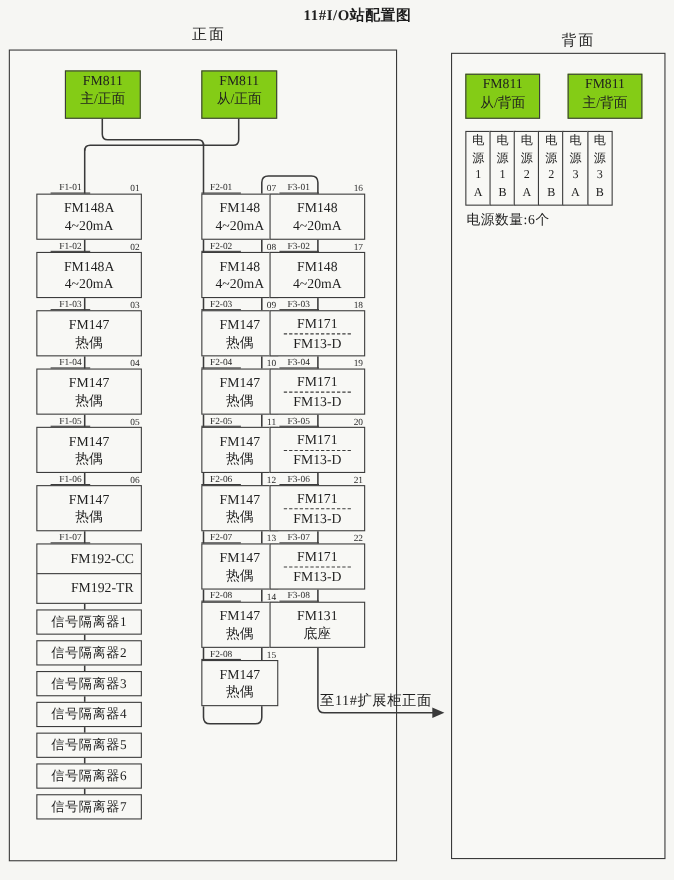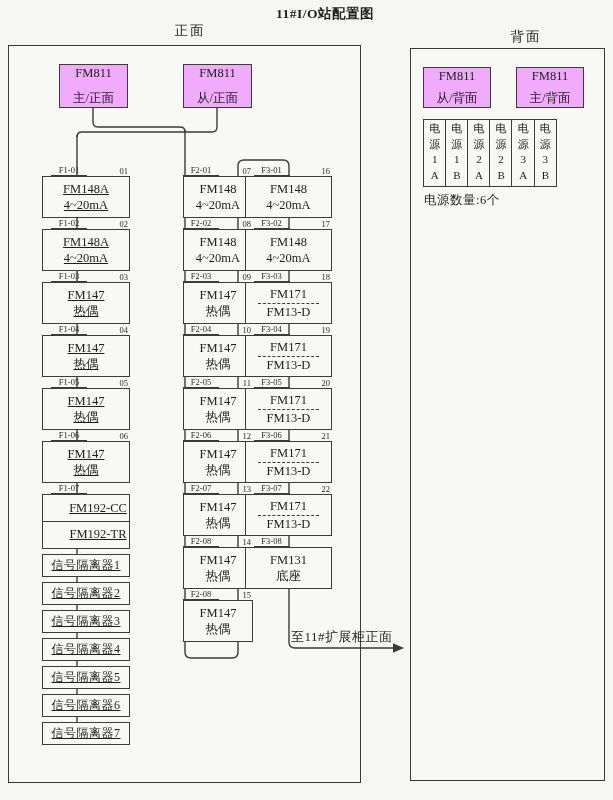--- a/index.html
+++ b/index.html
@@ -38,22 +38,22 @@
   .box.stack-b{height:28px;margin-top:-1.4px;}
   .box.dashedbox{padding:12px;}
   .half{flex:1;display:flex;align-items:center;justify-content:center;width:100%;}
   .half-b{border-top:1.4px dashed #3c3c3c;box-sizing:border-box;}
   .iso{
     height:23px;margin-top:5px;border:1.4px solid #3c3c3c;background:#f8f8f5;
     box-sizing:border-box;display:flex;align-items:center;justify-content:center;
     font-size:12px;letter-spacing:.5px;
   }
   .ctrl{
-    border:1.4px solid #3c3c3c;background:#f0abfc;box-sizing:border-box;z-index:2;
-    display:flex;flex-direction:column;align-items:center;justify-content:space-between;
+    border:1.4px solid #3c3c3c;background:#84cc16;box-sizing:border-box;z-index:2;
+    display:flex;flex-direction:column;align-items:center;justify-content:flex-start;
     font-size:12.5px;line-height:17px;text-align:center;
   }
   #fc0{left:59px;top:64px;width:69px;height:44px;}
   #fc1{left:183px;top:64px;width:69px;height:44px;}
   #bc0{left:423px;top:67px;width:68px;height:41px;}
   #bc1{left:516px;top:67px;width:68px;height:41px;}
   #power-row{left:423px;top:119px;display:flex;z-index:2;}
   .pcell{
     width:23.5px;height:68px;border:1.4px solid #3c3c3c;background:#f8f8f5;
     box-sizing:border-box;text-align:center;font-size:11px;line-height:15.5px;
@@ -79,21 +79,21 @@
     <path d="M217 107 V127 Q217 132 212 132 H82 Q77 132 77 137"></path>
     <path d="M77 135 V732"></path>
     <path d="M185 130 V642"></path>
     <path d="M185 642 V652 Q185 658 191 658 H232 Q238 658 238 652 V166 Q238 160 244 160 H283 Q289 160 289 166 V589"></path>
     <path d="M289 589 V642 Q289 648 295 648 H398"></path>
   </g>
   <polygon points="404,648 393,643.2 393,652.8" fill="#3a3a3a"></polygon>
 </svg>
 
 <div class="abs" id="columns">
-    <div class="col" style="left: 42px; width: 88px; text-decoration: underline;">
+    <div class="col" style="left: 33px; width: 96px;">
       <div class="mod">
         <div class="lrow">
           <div class="slot">F1-01</div>
           <div class="num">01</div>
         </div>
         <div class="box">
           <div>FM148A</div>
           <div>4~20mA</div>
         </div>
       </div>

